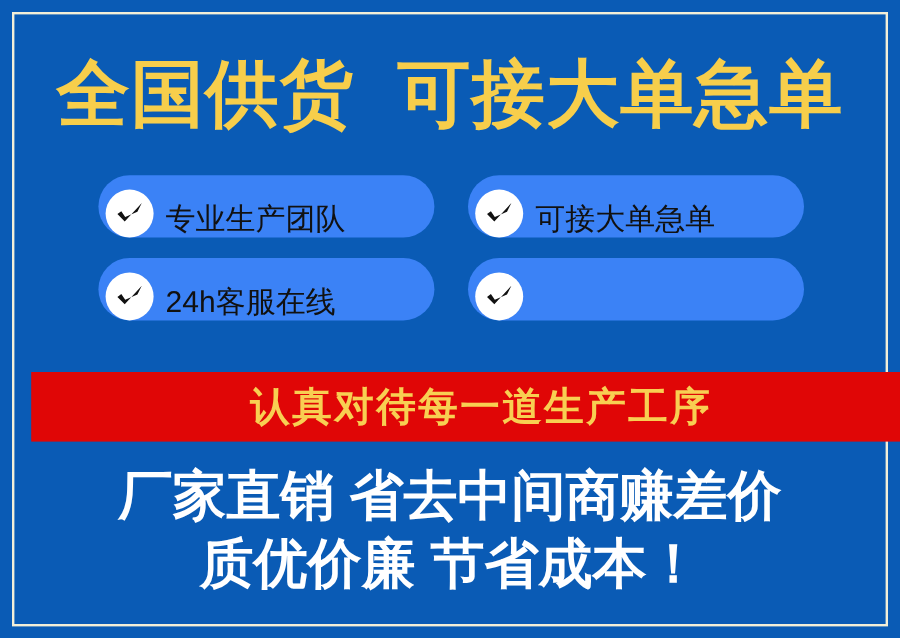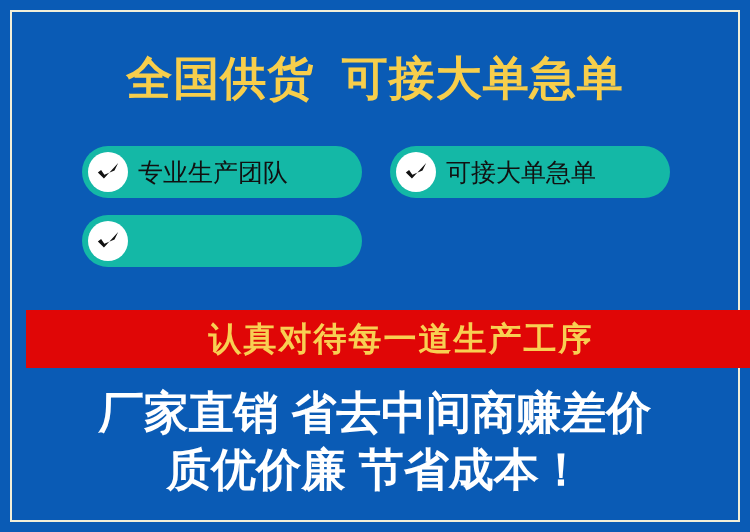--- a/index.html
+++ b/index.html
@@ -36,21 +36,21 @@
   }
 
   
   .headline {
     position: absolute;
     left: 0;
     top: 46px;
     width: 750px;
     text-align: center;
     color: #f7ce4b;
-    font-size: 46px;
+    font-size: 61px;
     line-height: 64px;
     font-weight: bold;
     letter-spacing: 1px;
     white-space: pre;
     z-index: 3;
   }
 
   
   .pill-grid {
     position: absolute;
@@ -60,22 +60,22 @@
     display: grid;
     grid-template-columns: 280px 280px;
     grid-template-rows: 52px 52px;
     column-gap: 28px;
     row-gap: 17px;
     z-index: 3;
   }
 
   .pill {
     display: flex;
-    align-items: center;
-    background: #14b8a6;
+    align-items: flex-end;
+    background: #3b82f6;
     border-radius: 26px;
     height: 52px;
     padding-left: 6px;
     box-sizing: border-box;
   }
 
   .check-badge {
     flex: 0 0 auto;
     width: 40px;
     height: 40px;
@@ -167,20 +167,28 @@
 
     <div class="pill">
       <span class="check-badge">
         <svg viewBox="0 0 32 32" aria-hidden="true">
           <path d="M3.5 16.5 L11 24 L28.5 5 L24 14 L11.5 19.5 L7.5 13.5 Z" fill="#111111"></path>
         </svg>
       </span>
       <span class="pill-label">可接大单急单</span>
     </div>
 
+    <div class="pill">
+      <span class="check-badge">
+        <svg viewBox="0 0 32 32" aria-hidden="true">
+          <path d="M3.5 16.5 L11 24 L28.5 5 L24 14 L11.5 19.5 L7.5 13.5 Z" fill="#111111"></path>
+        </svg>
+      </span>
+      <span class="pill-label">24h客服在线</span>
+    </div>
 
     <div class="pill">
       <span class="check-badge">
         <svg viewBox="0 0 32 32" aria-hidden="true">
           <path d="M3.5 16.5 L11 24 L28.5 5 L24 14 L11.5 19.5 L7.5 13.5 Z" fill="#111111"></path>
         </svg>
       </span>
     </div>
 
   </div>

